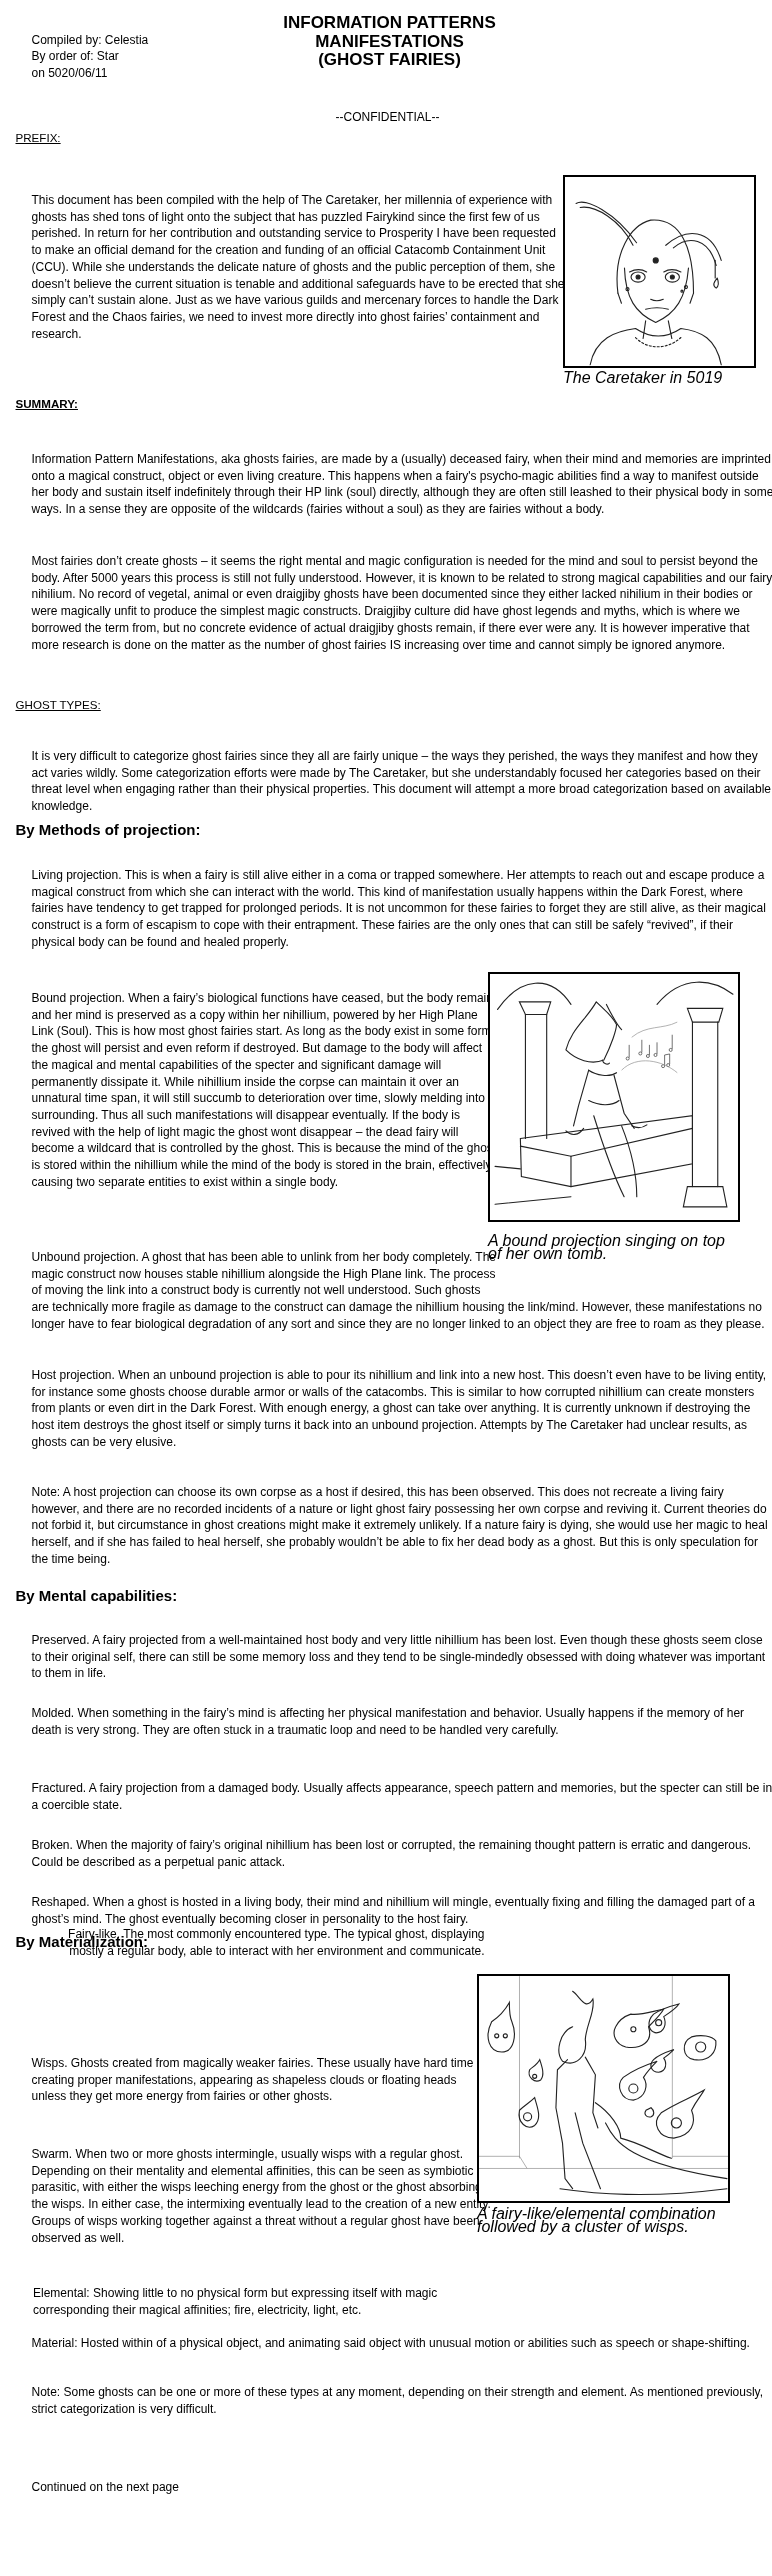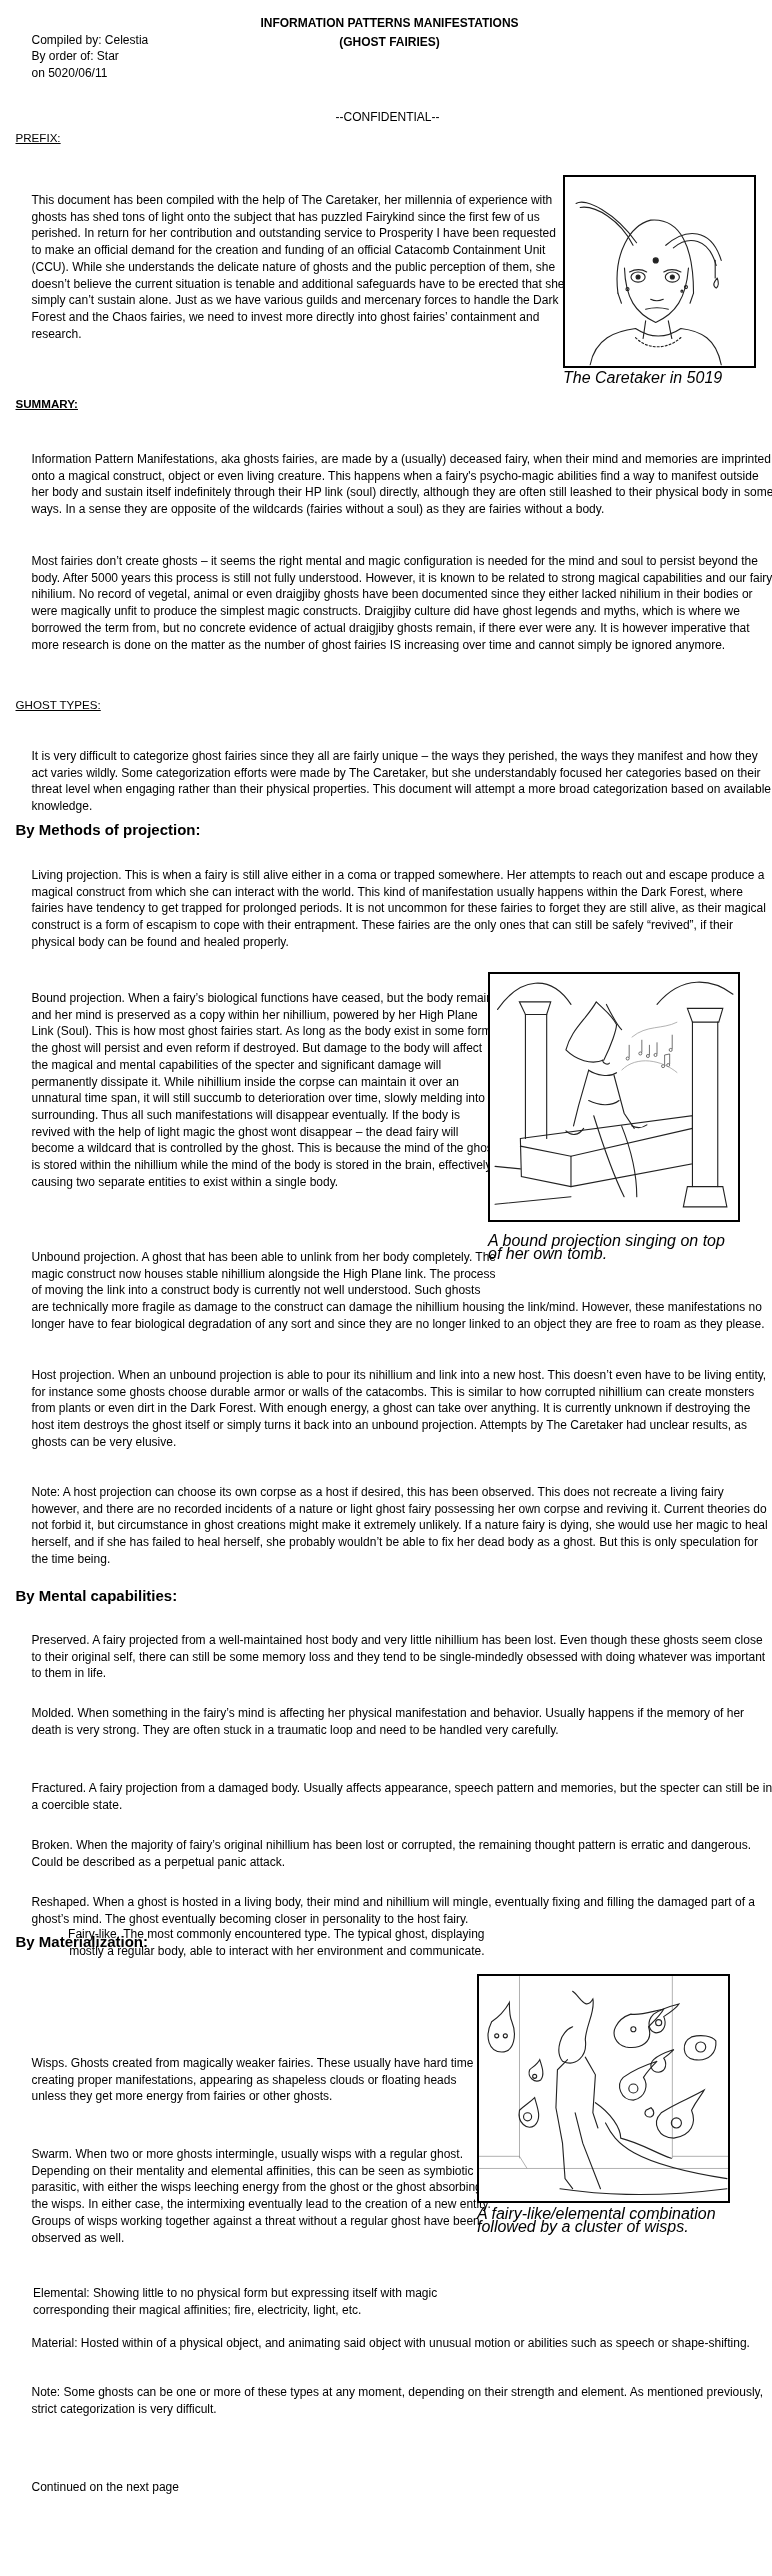--- a/index.html
+++ b/index.html
@@ -3,21 +3,21 @@
 <meta charset="utf-8">
 <style>
   html, body { margin: 0; padding: 0; background: #ffffff; }
   body { width: 773px; height: 2576px; position: relative; overflow: hidden;
          font-family: "Liberation Sans", sans-serif; color: #000; }
   .abs { position: absolute; }
   .t { font-size: 12px; line-height: 16.7px; margin: 16px; }
   .para { left: 15.5px; width: 742px; }
   .heading-u { text-decoration: underline; font-size: 11.6px; line-height: 16.5px; }
   .heading-b { font-weight: bold; font-size: 15px; line-height: 16.5px; }
-  .title { font-weight: bold; font-size: 12px; line-height: 18.5px; text-align: center; }
+  .title { font-weight: bold; font-size: 17px; line-height: 18.5px; text-align: center; }
   .figure { position: absolute; border: 2.1px solid #000; background: #fff; box-sizing: border-box; }
   .figure svg { width: 100%; height: 100%; display: block; }
   .caption { position: absolute; font-style: italic; font-size: 16px; line-height: 13px; }
 </style>
 </head>
 <body>
 
 <div class="abs t" style="left:15.5px; top:15.5px;">
   <div>Compiled by: Celestia</div>
   <div>By order of: Star</div>

